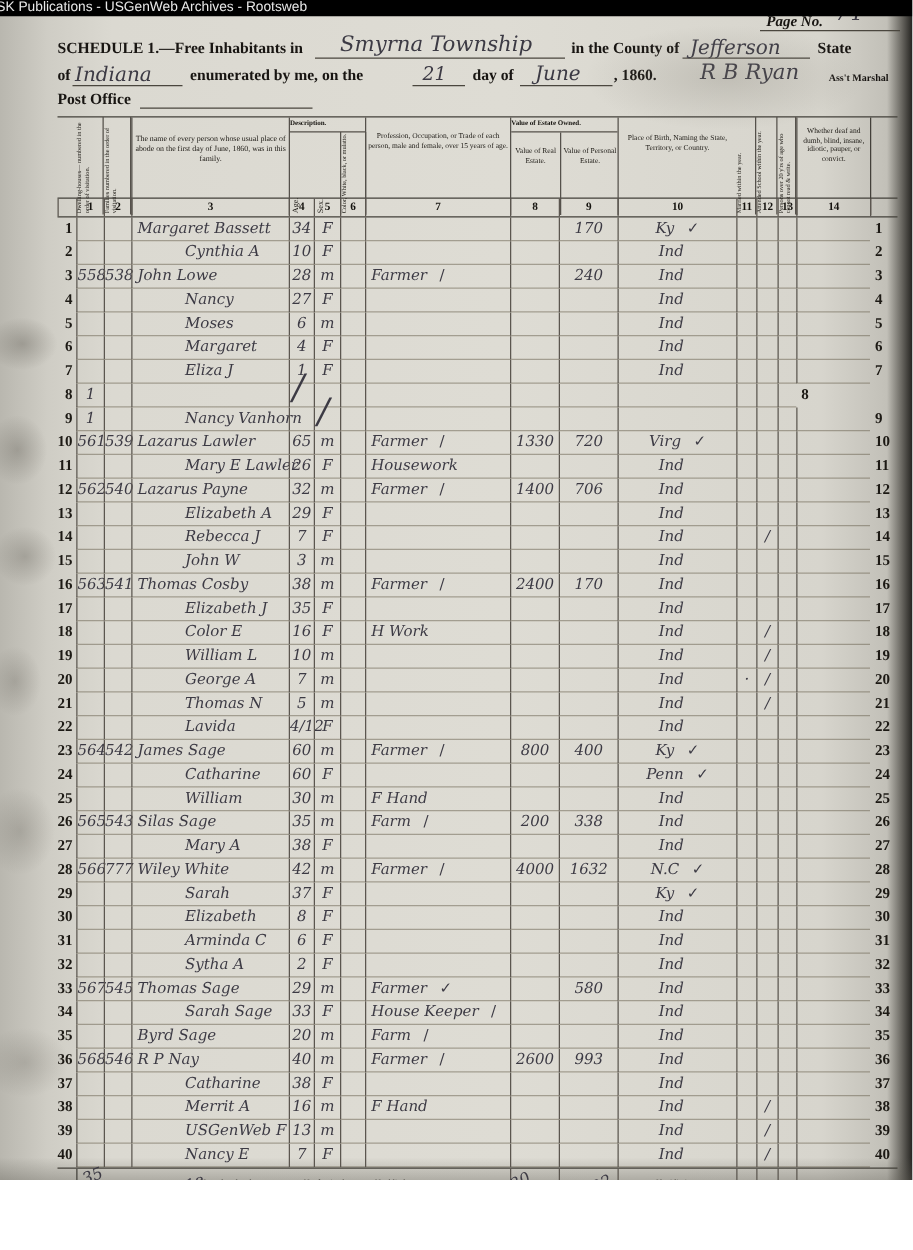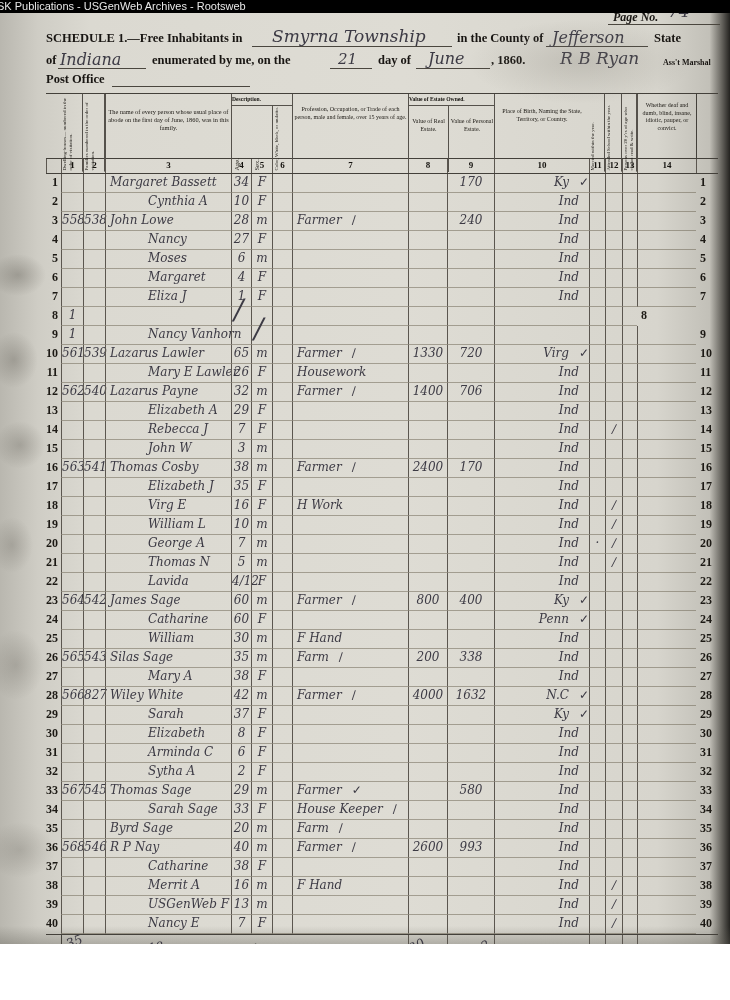--- a/index.html
+++ b/index.html
@@ -47,21 +47,21 @@
     font-size:9px;line-height:17px;color:#1c1914;}
   .gl.num{text-align:right;padding-right:3px;}
   .gr.num{text-align:left;padding-left:4px;}
   .name{padding-left:4px;white-space:nowrap;}
   .name.ind{padding-left:42px;}
   .name.out{margin-left:-34px;padding-left:0;}
   .hw-s{font-family:"DejaVu Serif",serif;font-style:italic;color:#3c3a44;font-size:10px;text-align:center;}
   .c4t,.c5t{text-align:center;}
   .occ{padding-left:4px;white-space:nowrap;}
   .val{text-align:center;font-size:11px;}
-  .birth{text-align:right;white-space:nowrap;}
+  .birth{text-align:center;white-space:nowrap;}
   .mk{margin-left:10px;font-style:normal;color:#3c3a44;}
   .mark{text-align:center;font-size:13px;}
   .big{position:absolute;left:2px;top:-11px;font-size:28px;line-height:28px;color:#3c3a44;}
   
   .tfoot{position:relative;height:40px;border-top:1px solid #43403a;border-bottom:1px solid #43403a;
     font-size:6.4px;color:#1c1914;}
   .tfoot .vline{position:absolute;top:0;bottom:0;width:0;border-left:1px solid #5b564f;}
   .tfoot .outl{position:absolute;top:0;bottom:0;left:15px;border-left:1px solid #43403a;}
   .tfoot .midrule{position:absolute;left:15px;right:22px;top:20px;border-top:1px solid rgba(104,96,78,.45);}
   .fl{position:absolute;white-space:nowrap;}
@@ -463,21 +463,21 @@
     <div class="td hw mark"></div>
     <div class="td hw mark"></div>
     <div class="td hw mark"></div>
     <div class="td hw"></div>
     <div class="td gr num">17</div>
   </div>
         <div class="tr grid16">
     <div class="td gl num">18</div>
     <div class="td hw-s"></div>
     <div class="td hw-s"></div>
-    <div class="td hw name ind">Virg E</div>
+    <div class="td hw name ind">Color E</div>
     <div class="td hw c4t">16</div>
     <div class="td hw c5t"><span>F</span><span class="big"></span></div>
     <div class="td hw c5t"></div>
     <div class="td hw occ"><span>H Work</span><span class="mk"></span></div>
     <div class="td hw val"></div>
     <div class="td hw val"></div>
     <div class="td hw birth"><span>Ind</span><span class="mk"></span></div>
     <div class="td hw mark"></div>
     <div class="td hw mark">∕</div>
     <div class="td hw mark"></div>
@@ -642,21 +642,21 @@
     <div class="td hw birth"><span>Ind</span><span class="mk"></span></div>
     <div class="td hw mark"></div>
     <div class="td hw mark"></div>
     <div class="td hw mark"></div>
     <div class="td hw"></div>
     <div class="td gr num">27</div>
   </div>
         <div class="tr grid16">
     <div class="td gl num">28</div>
     <div class="td hw-s">566</div>
-    <div class="td hw-s">827</div>
+    <div class="td hw-s">777</div>
     <div class="td hw name">Wiley White</div>
     <div class="td hw c4t">42</div>
     <div class="td hw c5t"><span>m</span><span class="big"></span></div>
     <div class="td hw c5t"></div>
     <div class="td hw occ"><span>Farmer</span><span class="mk">∕</span></div>
     <div class="td hw val">4000</div>
     <div class="td hw val">1632</div>
     <div class="td hw birth"><span>N.C</span><span class="mk">✓</span></div>
     <div class="td hw mark"></div>
     <div class="td hw mark"></div>

